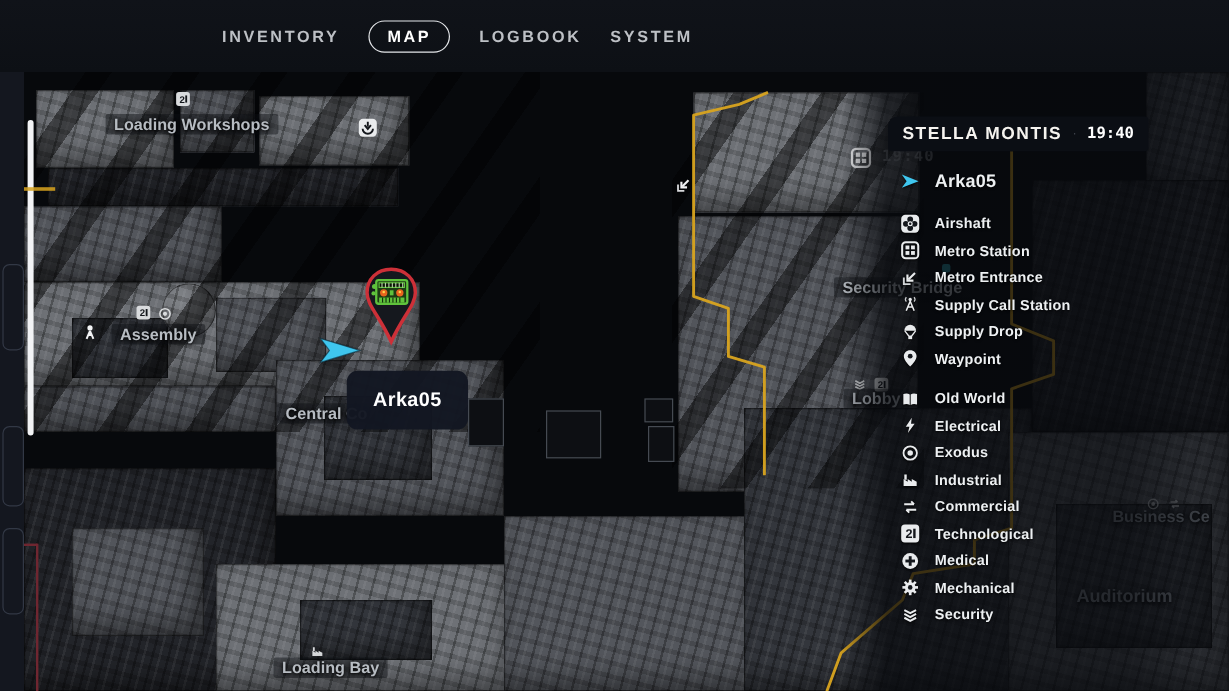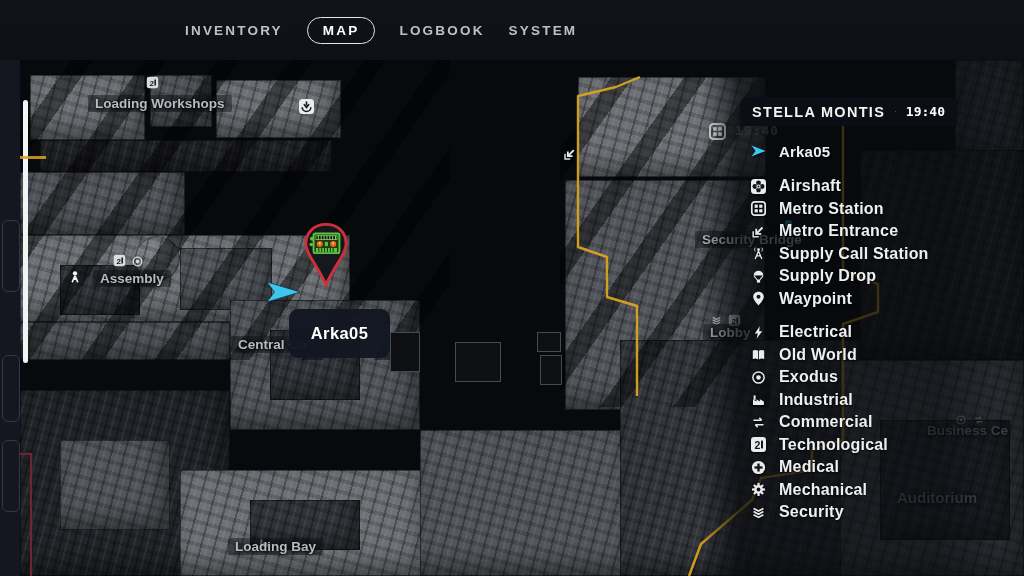--- a/index.html
+++ b/index.html
@@ -60,21 +60,21 @@
   #legendheader .title{color:#f5f3ef;font-size:14.5px;font-weight:800;letter-spacing:1.3px;white-space:nowrap;}
   #legendheader .hline{flex:1;height:1px;background:#4a4f58;margin:0 10px;}
   #legendheader .htime{color:#ffffff;font-family:"DejaVu Sans Mono",monospace;font-weight:bold;font-size:13px;}
   #legend{position:absolute;left:750px;top:140px;width:270px;z-index:6;}
   .lrow{height:22.5px;display:flex;align-items:center;}
   .lrow.tracked{height:22px;}
   .lgap{height:13px;}
   .lgap2{height:11px;}
   .licon{width:17px;height:17px;display:flex;align-items:center;justify-content:center;flex:none;
          filter:drop-shadow(0 1px 1px rgba(0,0,0,.8));}
-  .llabel{margin-left:12px;color:#edf0f2;font-size:16px;font-weight:700;letter-spacing:.2px;white-space:nowrap;
+  .llabel{margin-left:12px;color:#edf0f2;font-size:12px;font-weight:700;letter-spacing:.2px;white-space:nowrap;
           text-shadow:0 1px 2px rgba(0,0,0,.85);}
   .lrow.tracked .llabel{font-size:15px;}
 </style>
 </head>
 <body>
 
 <div id="map">
 
   <div class="blk g1" style="left:10px;top:15px;width:115px;height:65px"></div>
   <div class="blk g2" style="left:130px;top:15px;width:62px;height:52px"></div>
@@ -202,21 +202,21 @@
           <rect x="4.6" y="9.2" width="3.2" height="3.2"></rect>
           <rect x="9.2" y="9.2" width="3.2" height="3.2"></rect>
         </g>
       </svg>
     </span>
   <span class="fainttime" style="left:715px;top:63px">19:40</span>
 
   <span class="mlab" style="left:68px;top:35px">Loading Workshops</span>
   <span class="mlab" style="left:73px;top:210px">Assembly</span>
   <span class="mlab" style="left:211px;top:276px">Central Co</span>
-  <span class="mlab" style="left:208px;top:478px">Loading Bay</span>
+  <span class="mlab" style="left:208px;top:488px">Loading Bay</span>
   <span class="mlab" style="left:675px;top:171px">Security Bridge</span>
   <span class="mlab" style="left:683px;top:264px">Lobby</span>
   <span class="mlab dim" style="left:900px;top:362px">Business Ce</span>
   <span class="mlab dim big" style="left:870px;top:428px">Auditorium</span>
 
   <div id="legenddim"></div>
 </div>
 
 <div id="pin">
   <svg width="46" height="72" viewBox="0 0 48 72">
@@ -349,33 +349,33 @@
         </svg>
       </span>
     <span class="llabel">Waypoint</span>
   </div>
 
   <div class="lgap2"></div>
 
   <div class="lrow">
     <span class="licon">
       <svg viewBox="0 0 17 17" width="17" height="17">
-          <polygon points="9.8,2.2 4.8,9.6 7.8,9.6 6.6,14.8 12.2,7.2 9.2,7.2" fill="#e9ebed"></polygon>
-        </svg>
-      </span>
-    <span class="llabel">Electrical</span>
-  </div>
-  <div class="lrow">
-    <span class="licon">
-      <svg viewBox="0 0 17 17" width="17" height="17">
           <path d="M2.8 4.4 Q5.9 3.2 8.1 4.8 V13.4 Q5.9 12 2.8 13 Z" fill="#e9ebed"></path>
           <path d="M14.2 4.4 Q11.1 3.2 8.9 4.8 V13.4 Q11.1 12 14.2 13 Z" fill="#e9ebed"></path>
         </svg>
       </span>
     <span class="llabel">Old World</span>
+  </div>
+  <div class="lrow">
+    <span class="licon">
+      <svg viewBox="0 0 17 17" width="17" height="17">
+          <polygon points="9.8,2.2 4.8,9.6 7.8,9.6 6.6,14.8 12.2,7.2 9.2,7.2" fill="#e9ebed"></polygon>
+        </svg>
+      </span>
+    <span class="llabel">Electrical</span>
   </div>
   <div class="lrow">
     <span class="licon">
       <svg viewBox="0 0 17 17" width="17" height="17">
           <circle cx="8.5" cy="8.5" r="5.6" fill="none" stroke="#e9ebed" stroke-width="1.5"></circle>
           <circle cx="8.5" cy="8.5" r="2.3" fill="#e9ebed"></circle>
         </svg>
       </span>
     <span class="llabel">Exodus</span>
   </div>

